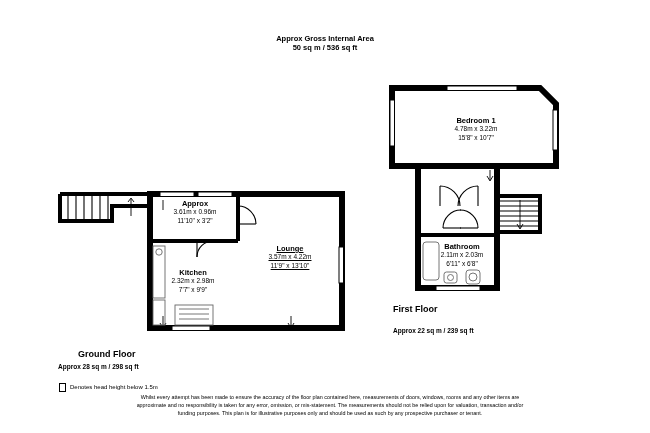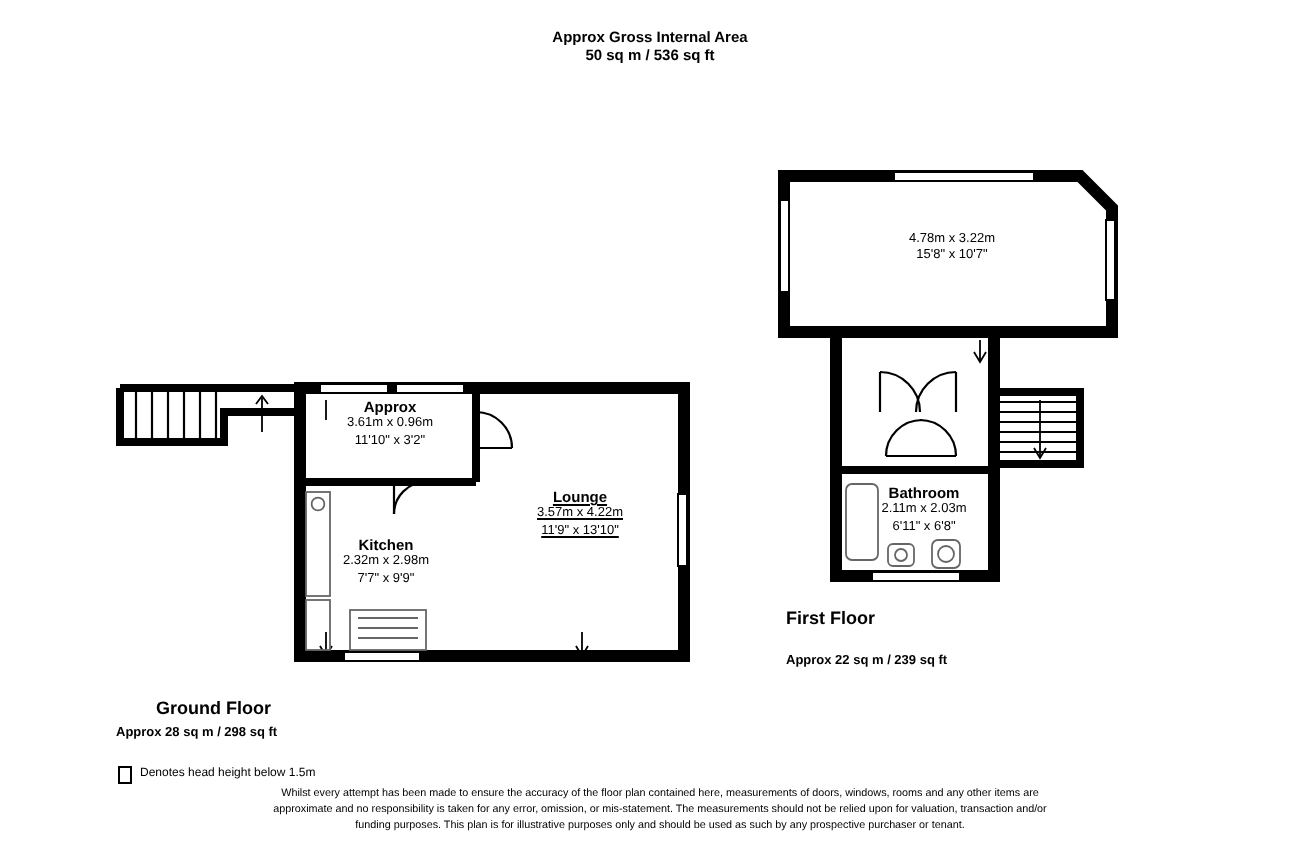--- a/index.html
+++ b/index.html
@@ -21,21 +21,21 @@
     width: 650px;
     height: 433px;
   }
   .txt {
     position: absolute;
     text-align: center;
     line-height: 1.25;
     white-space: nowrap;
   }
   .title-top {
-    top: 14px;
+    top: 34px;
     left: 0;
     width: 650px;
     font-size: 7.5px;
     font-weight: bold;
     text-align: center;
   }
   .room-name {
     font-size: 7.5px;
     font-weight: bold;
   }
@@ -270,20 +270,21 @@
   <div class="room-dims">7'7" x 9'9"</div>
 </div>
 
 <div class="txt" style="left:240px; top:244px; width:100px;text-decoration:underline;">
   <div class="room-name">Lounge</div>
   <div class="room-dims">3.57m x 4.22m</div>
   <div class="room-dims">11'9" x 13'10"</div>
 </div>
 
 <div class="txt" style="left:412px; top:116px; width:128px;">
+  <div class="room-name">Bedroom 1</div>
   <div class="room-dims">4.78m x 3.22m</div>
   <div class="room-dims">15'8" x 10'7"</div>
 </div>
 
 <div class="txt" style="left:412px; top:242px; width:100px;">
   <div class="room-name">Bathroom</div>
   <div class="room-dims">2.11m x 2.03m</div>
   <div class="room-dims">6'11" x 6'8"</div>
 </div>
 

